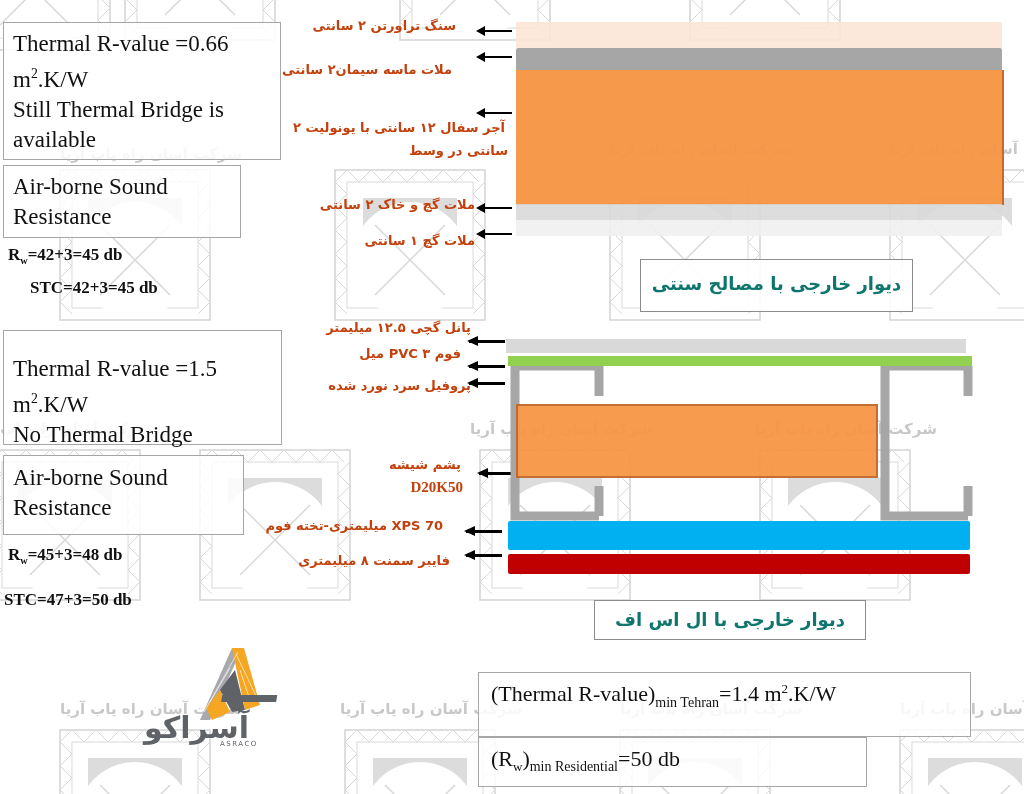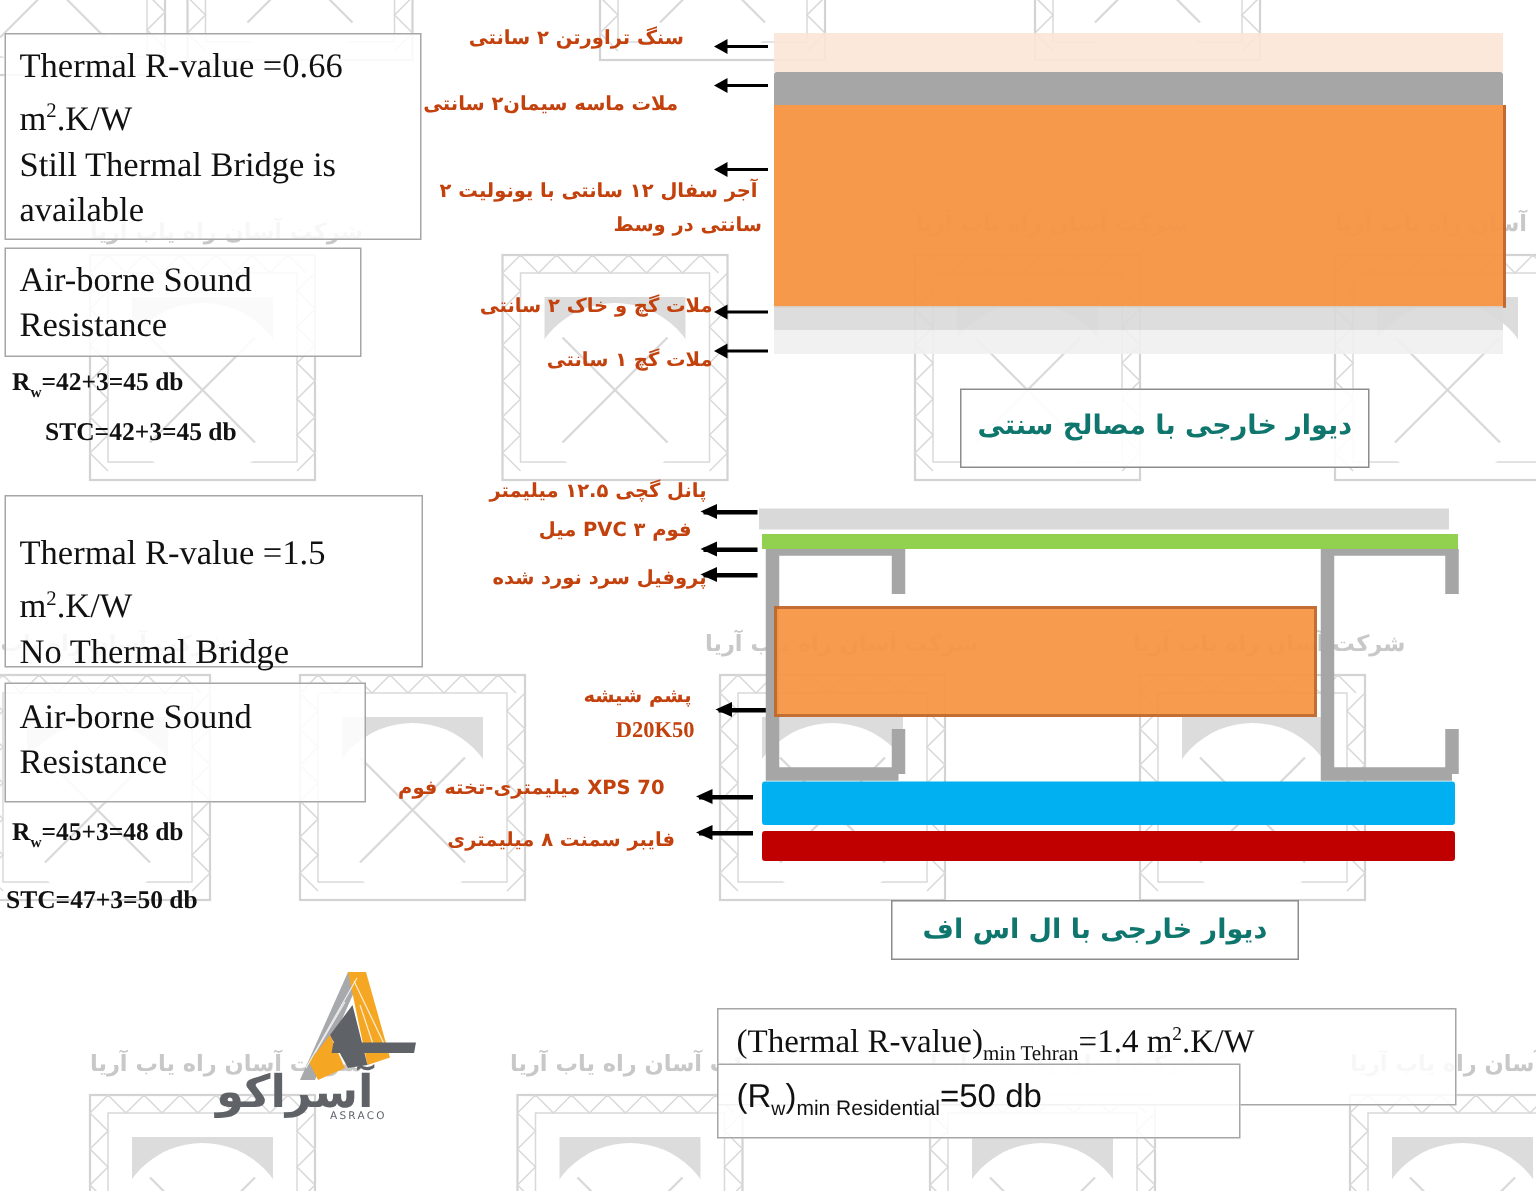--- a/index.html
+++ b/index.html
@@ -195,15 +195,15 @@
     </g>
     <text x="4" y="98" font-family="DejaVu Sans, sans-serif" font-weight="bold" font-size="30" fill="#5f6368">آسراکو</text>
     <rect x="92" y="55" width="55" height="7" fill="#5f6368" transform="skewX(-10)"></rect>
     <text x="80" y="106" font-family="DejaVu Sans, sans-serif" font-size="7" letter-spacing="1.5" fill="#5f6368">ASRACO</text>
   </svg>
 </div>
 
 <div class="box" style="left:478px;top:672px;width:493px;height:65px;padding:8px 12px;font-family:'Liberation Serif',serif;font-size:22px;">
   <span>(Thermal R-value)</span><sub style="font-size:14px">min Tehran</sub><span>=1.4 m</span><sup style="font-size:13px">2</sup><span>.K/W</span>
 </div>
-<div class="box" style="left:478px;top:709px;width:349px;height:50px;padding:8px 12px;font-family:Liberation Sans, sans-serif;font-size:22px;">
+<div class="box" style="left:478px;top:737px;width:389px;height:50px;padding:8px 12px;font-family:Liberation Serif, serif;font-size:22px;">
   <span>(R</span><sub style="font-size:13px">w</sub><span>)</span><sub style="font-size:14px">min Residential</sub><span>=50 db</span>
 </div>
 
 </body></html>

